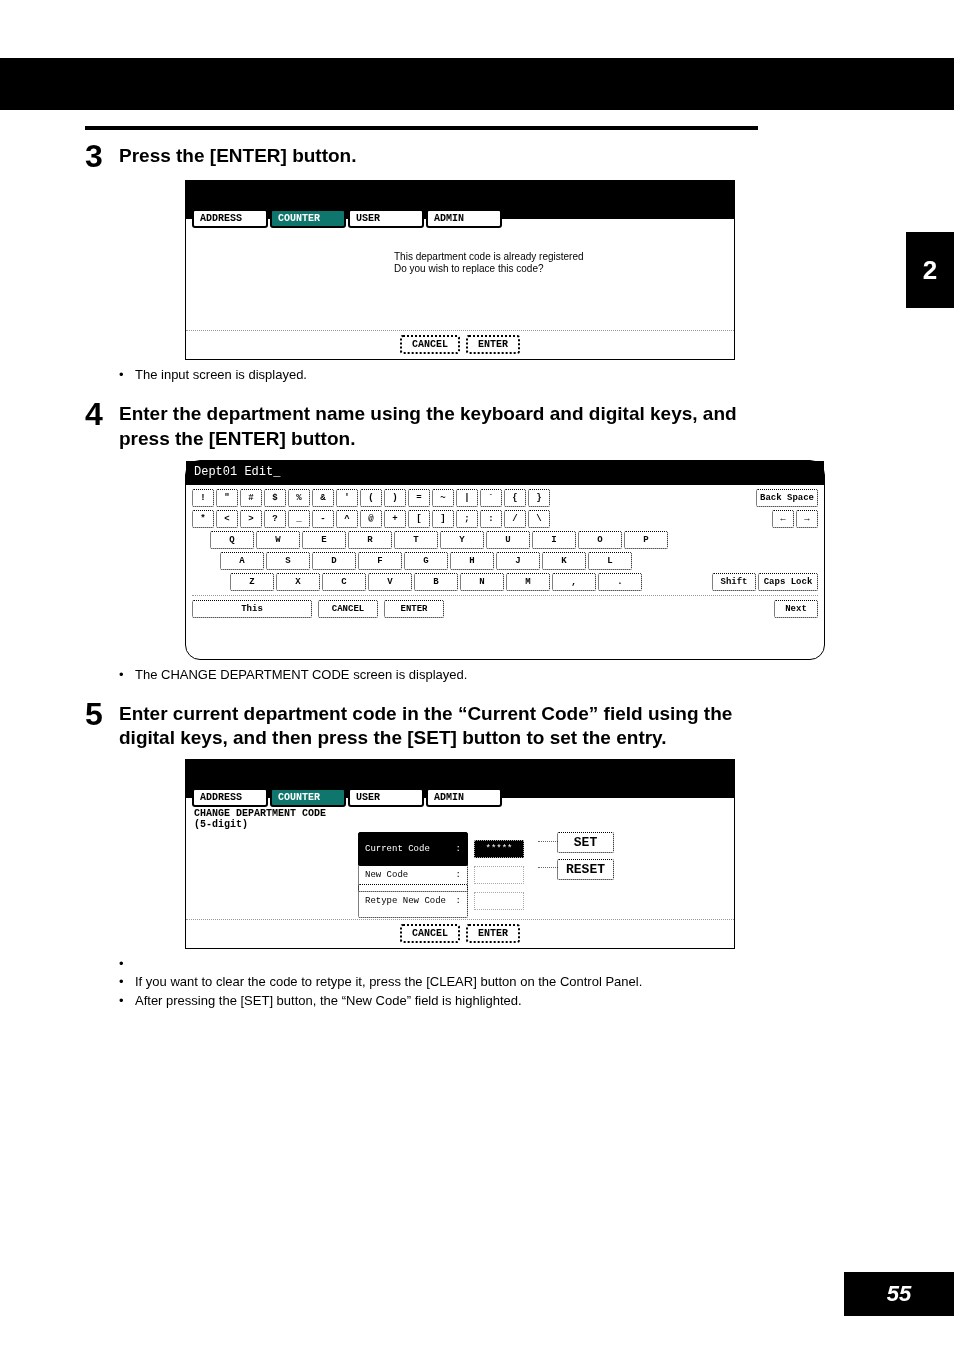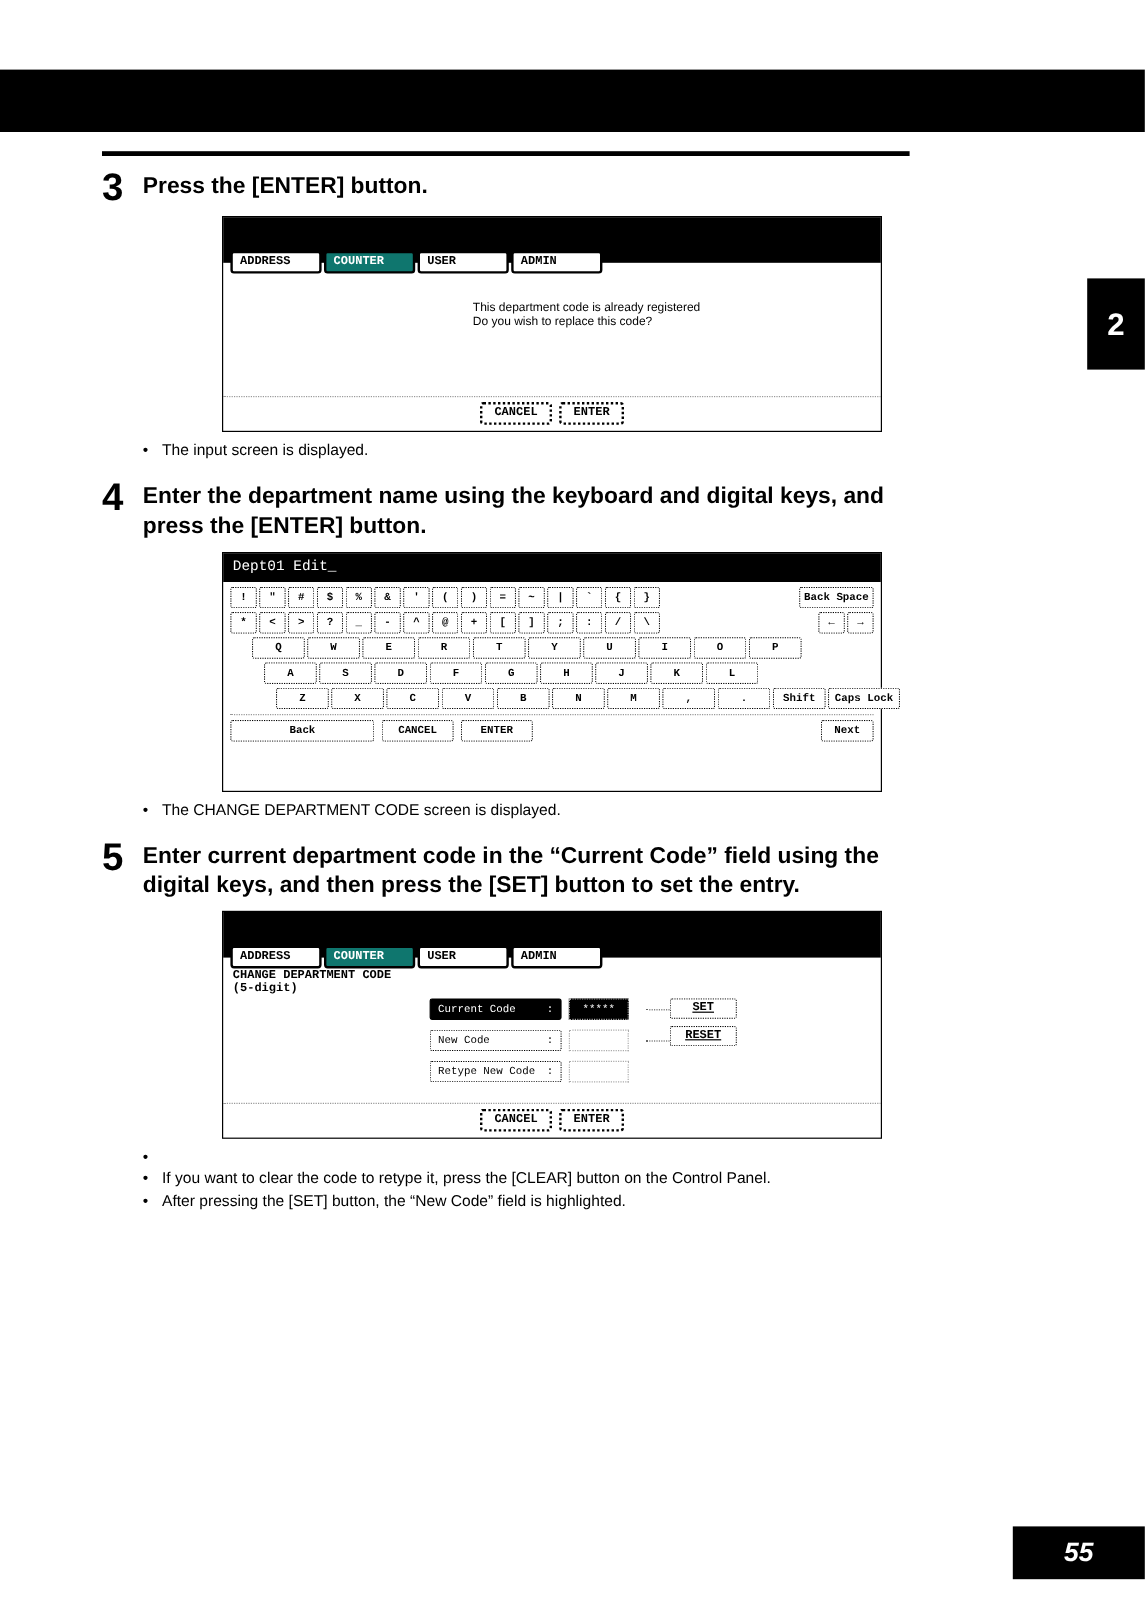--- a/index.html
+++ b/index.html
@@ -66,21 +66,21 @@
   }
   .screenshot-box {
     margin-left: 100px;
     margin-top: 8px;
     margin-bottom: 6px;
     border: 1px solid #000;
     background: #fff;
     position: relative;
   }
   .ss1 { width: 550px; height: 180px; }
-  .ss2 { width: 550px; height: 200px; }
+  .ss2 { width: 640px; height: 200px; border-radius: 15px; }
   .ss3 { width: 550px; height: 190px; }
 
   .ss-blackbar {
     background: #000;
     height: 38px;
     width: 100%;
   }
   .tab-row {
     position: absolute;
     left: 6px;
@@ -203,21 +203,21 @@
   }
   .fr1 { top: 72px; }
   .fr2 { top: 98px; }
   .fr3 { top: 124px; }
   .field-label {
     border: 1px dotted #000;
     font-family: "Courier New", monospace;
     font-size: 9px;
     padding: 2px 6px;
     min-width: 110px;
-    height: 18px;
+    height: 34px;
     display: inline-flex;
     align-items: center;
     border-radius: 2px;
   }
   .field-label.active {
     background: #000;
     color: #fff;
     border-style: solid;
   }
   .field-val {
@@ -239,27 +239,26 @@
     position: absolute;
     right: 120px;
     top: 72px;
     display: flex;
     flex-direction: column;
     gap: 6px;
   }
   .side-btn {
     border: 1px dotted #000;
     font-family: "Courier New", monospace;
-    font-size: 10px;
+    font-size: 13px;
     font-weight: bold;
     padding: 2px 8px;
     min-width: 56px;
     text-align: center;
     border-radius: 2px;
-    text-decoration: underline;
   }
   .connector {
     position: absolute;
     border-top: 1px dotted #666;
     height: 1px;
   }
   .connector.c1 { top: 81px; left: 352px; width: 20px; }
   .connector.c2 { top: 107px; left: 352px; width: 20px; }
 
   .bullet-list {
@@ -420,21 +419,21 @@
         <span class="key wide">M</span>
         <span class="key wide">,</span>
         <span class="key wide">.</span>
         <div class="kb-right-group">
           <span class="key wide">Shift</span>
           <span class="key wide2">Caps Lock</span>
         </div>
       </div>
 
       <div class="kb-bottom-row">
-        <span class="key space">Back</span>
+        <span class="key space">This</span>
         <span class="key wide2">CANCEL</span>
         <span class="key wide2">ENTER</span>
         <div class="kb-right-group">
           <span class="key wide">Next</span>
         </div>
       </div>
     </div>
   </div>
 
   <div class="bullet-list">

